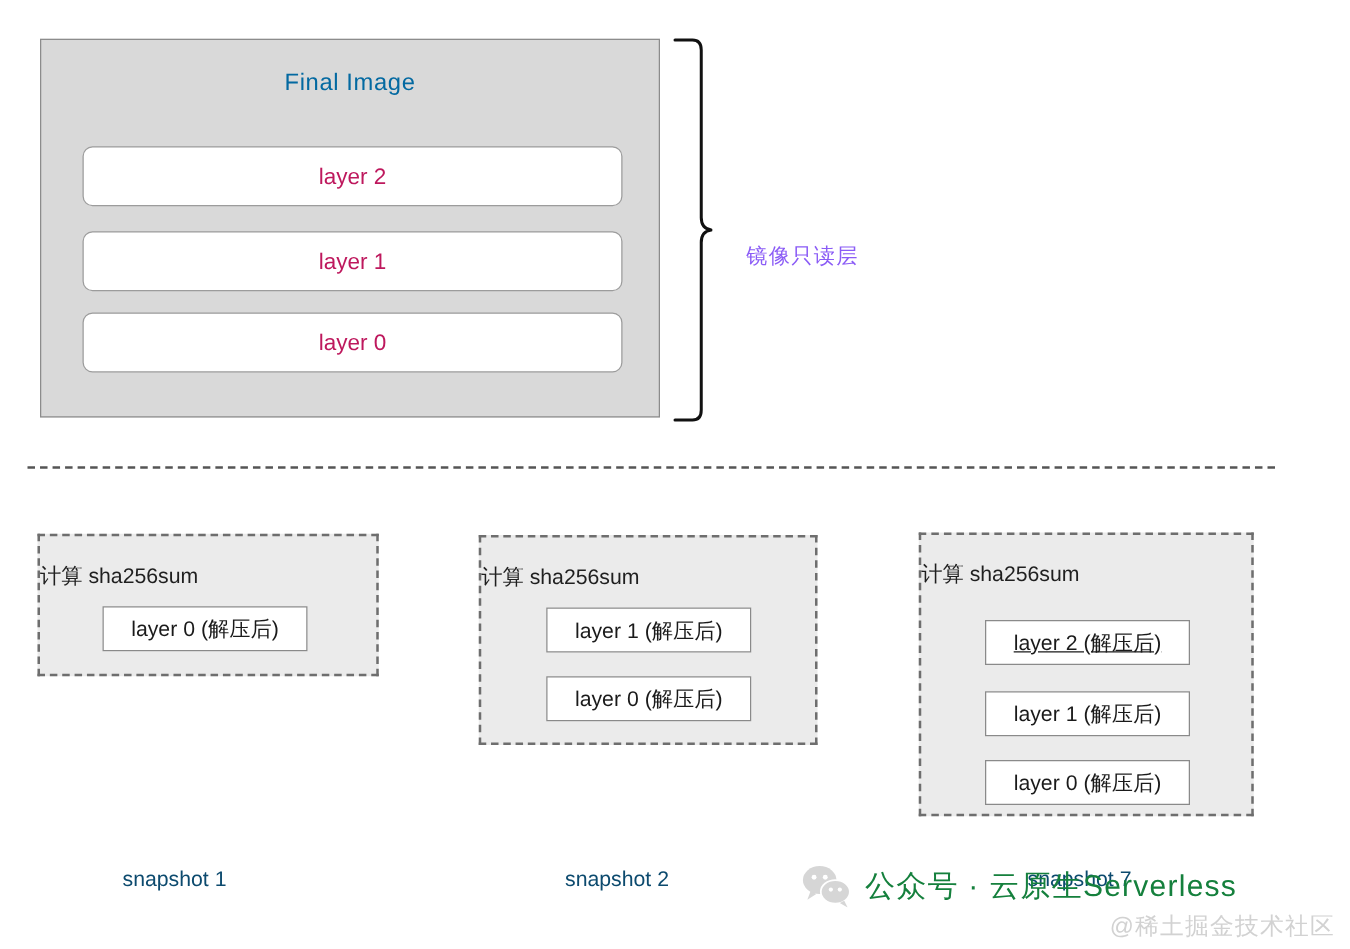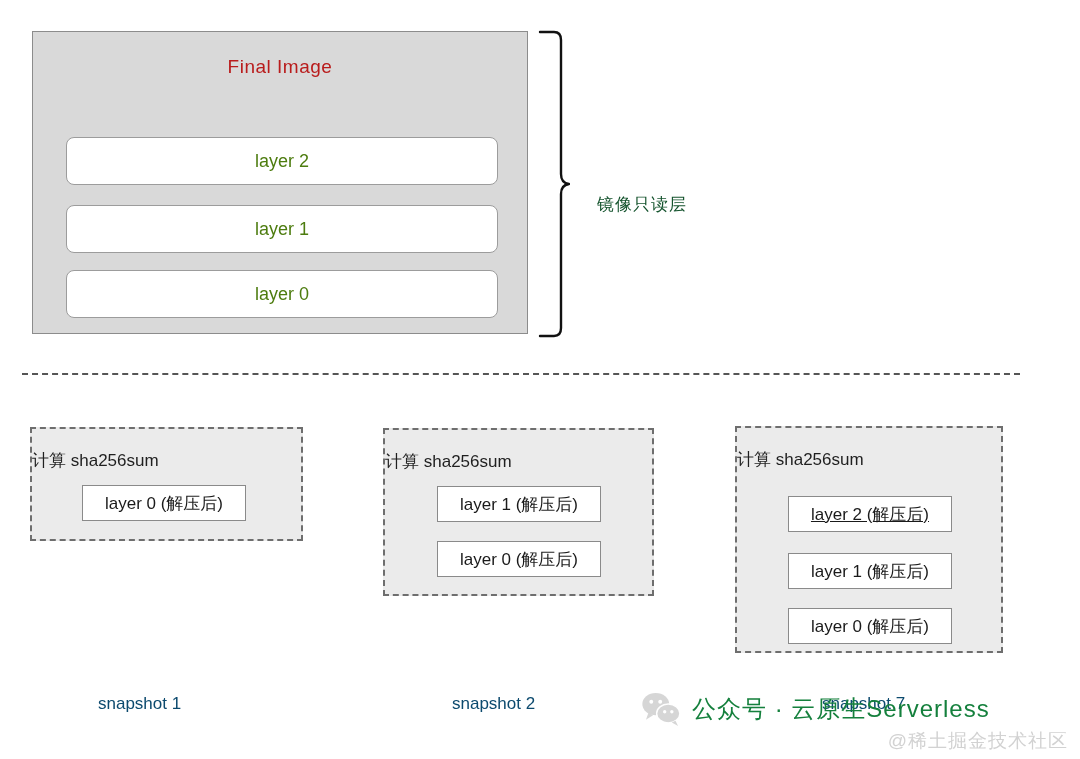--- a/index.html
+++ b/index.html
@@ -29,57 +29,56 @@
     border: 1px solid #8c8c8c;
     box-sizing: border-box;
   }
   .final-image-title {
     position: absolute;
     left: 0;
     top: 24px;
     width: 100%;
     text-align: center;
     font-size: 19px;
-    color: #b91c1c;
+    color: #0369a1;
     letter-spacing: 0.5px;
   }
   .layer-box {
     position: absolute;
     left: 33px;
     width: 432px;
     height: 48px;
     background: #ffffff;
     border: 1px solid #9c9c9c;
     border-radius: 8px;
     box-sizing: border-box;
     display: flex;
     align-items: center;
     justify-content: center;
     font-size: 18px;
-    color: #4d7c0f;
-    margin-top: 20px;
+    color: #be185d;
   }
   .layer-box.l2 { top: 85px; }
   .layer-box.l1 { top: 153px; }
   .layer-box.l0 { top: 218px; }
 
   
   .brace-svg {
     position: absolute;
     left: 536px;
     top: 26px;
     width: 34px;
     height: 316px;
   }
   .readonly-caption {
     position: absolute;
     left: 597px;
     top: 193px;
     font-size: 17px;
-    color: #14532d;
+    color: #8b5cf6;
     letter-spacing: 1px;
     white-space: nowrap;
   }
 
   
   .divider {
     position: absolute;
     left: 22px;
     top: 373px;
     width: 998px;

